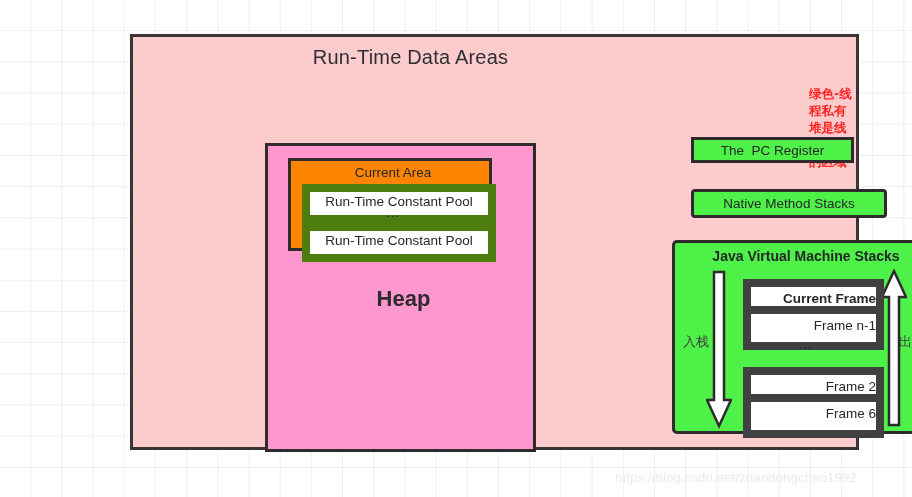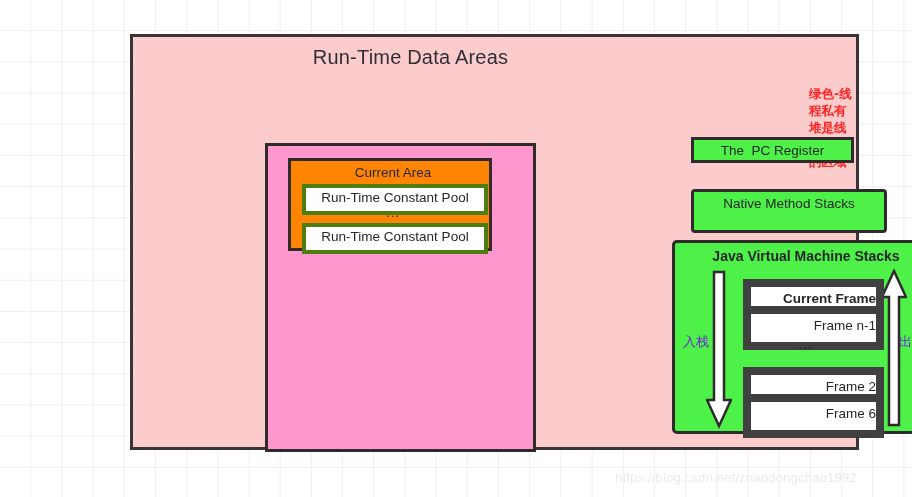--- a/index.html
+++ b/index.html
@@ -100,21 +100,21 @@
     text-align: center;
     font-size: 13.5px;
     color: #27272b;
   }
   .rtcp {
     position: absolute;
     left: 11px;
     width: 178px;
     height: 23px;
     background: #ffffff;
-    border: 4px solid #4d7c0f;
+    border: 8px solid #4d7c0f;
     font-size: 13.5px;
     color: #27272b;
     text-align: center;
     line-height: 19px;
   }
   #rtcp-top { top: 23px; }
   #rtcp-bottom { top: 62px; }
   #rtcp-ellipsis {
     position: absolute;
     left: 0;
@@ -140,21 +140,21 @@
     width: 163px;
     height: 26px;
     font-size: 13.5px;
     line-height: 21px;
     white-space: pre;
   }
   #native-method-stacks-box {
     left: 558px;
     top: 152px;
     width: 196px;
-    height: 44px;
+    height: 29px;
     border-radius: 4px;
     font-size: 13.5px;
     line-height: 24px;
   }
 
   
   #jvm-stacks-box {
     left: 539px;
     top: 203px;
     width: 262px;
@@ -203,21 +203,21 @@
     line-height: 12px;
   }
 
   .arrow-svg { position: absolute; }
   #arrow-push { left: 31px; top: 27px; }
   #arrow-pop  { left: 206px; top: 26px; }
 
   .cjk-label {
     position: absolute;
     font-size: 13px;
-    color: #6d28d9;
+    color: #404040;
     font-family: Liberation Serif, serif;
   }
   #label-push { left: 8px; top: 90px; }
   #label-pop  { left: 224px; top: 90px; }
 
   
   #watermark {
     position: absolute;
     left: 615px;
     top: 470px;
@@ -241,20 +241,21 @@
 
     <div class="box" id="heap-box">
 
       <div class="box" id="method-area-box">
         <div id="method-area-title">Current Area</div>
         <div class="rtcp" id="rtcp-top">Run-Time Constant Pool</div>
         <div id="rtcp-ellipsis">...</div>
         <div class="rtcp" id="rtcp-bottom">Run-Time Constant Pool</div>
       </div>
 
+      <div id="heap-label">Heap</div>
     </div>
 
     <div class="box green-box" id="pc-register-box">The  PC Register</div>
 
     <div class="box green-box" id="native-method-stacks-box">Native Method Stacks</div>
 
     <div class="box" id="jvm-stacks-box">
       <div id="jvm-stacks-title">Java Virtual Machine Stacks</div>
 
       <svg class="arrow-svg" id="arrow-push" width="26" height="160" viewBox="0 0 26 160">

